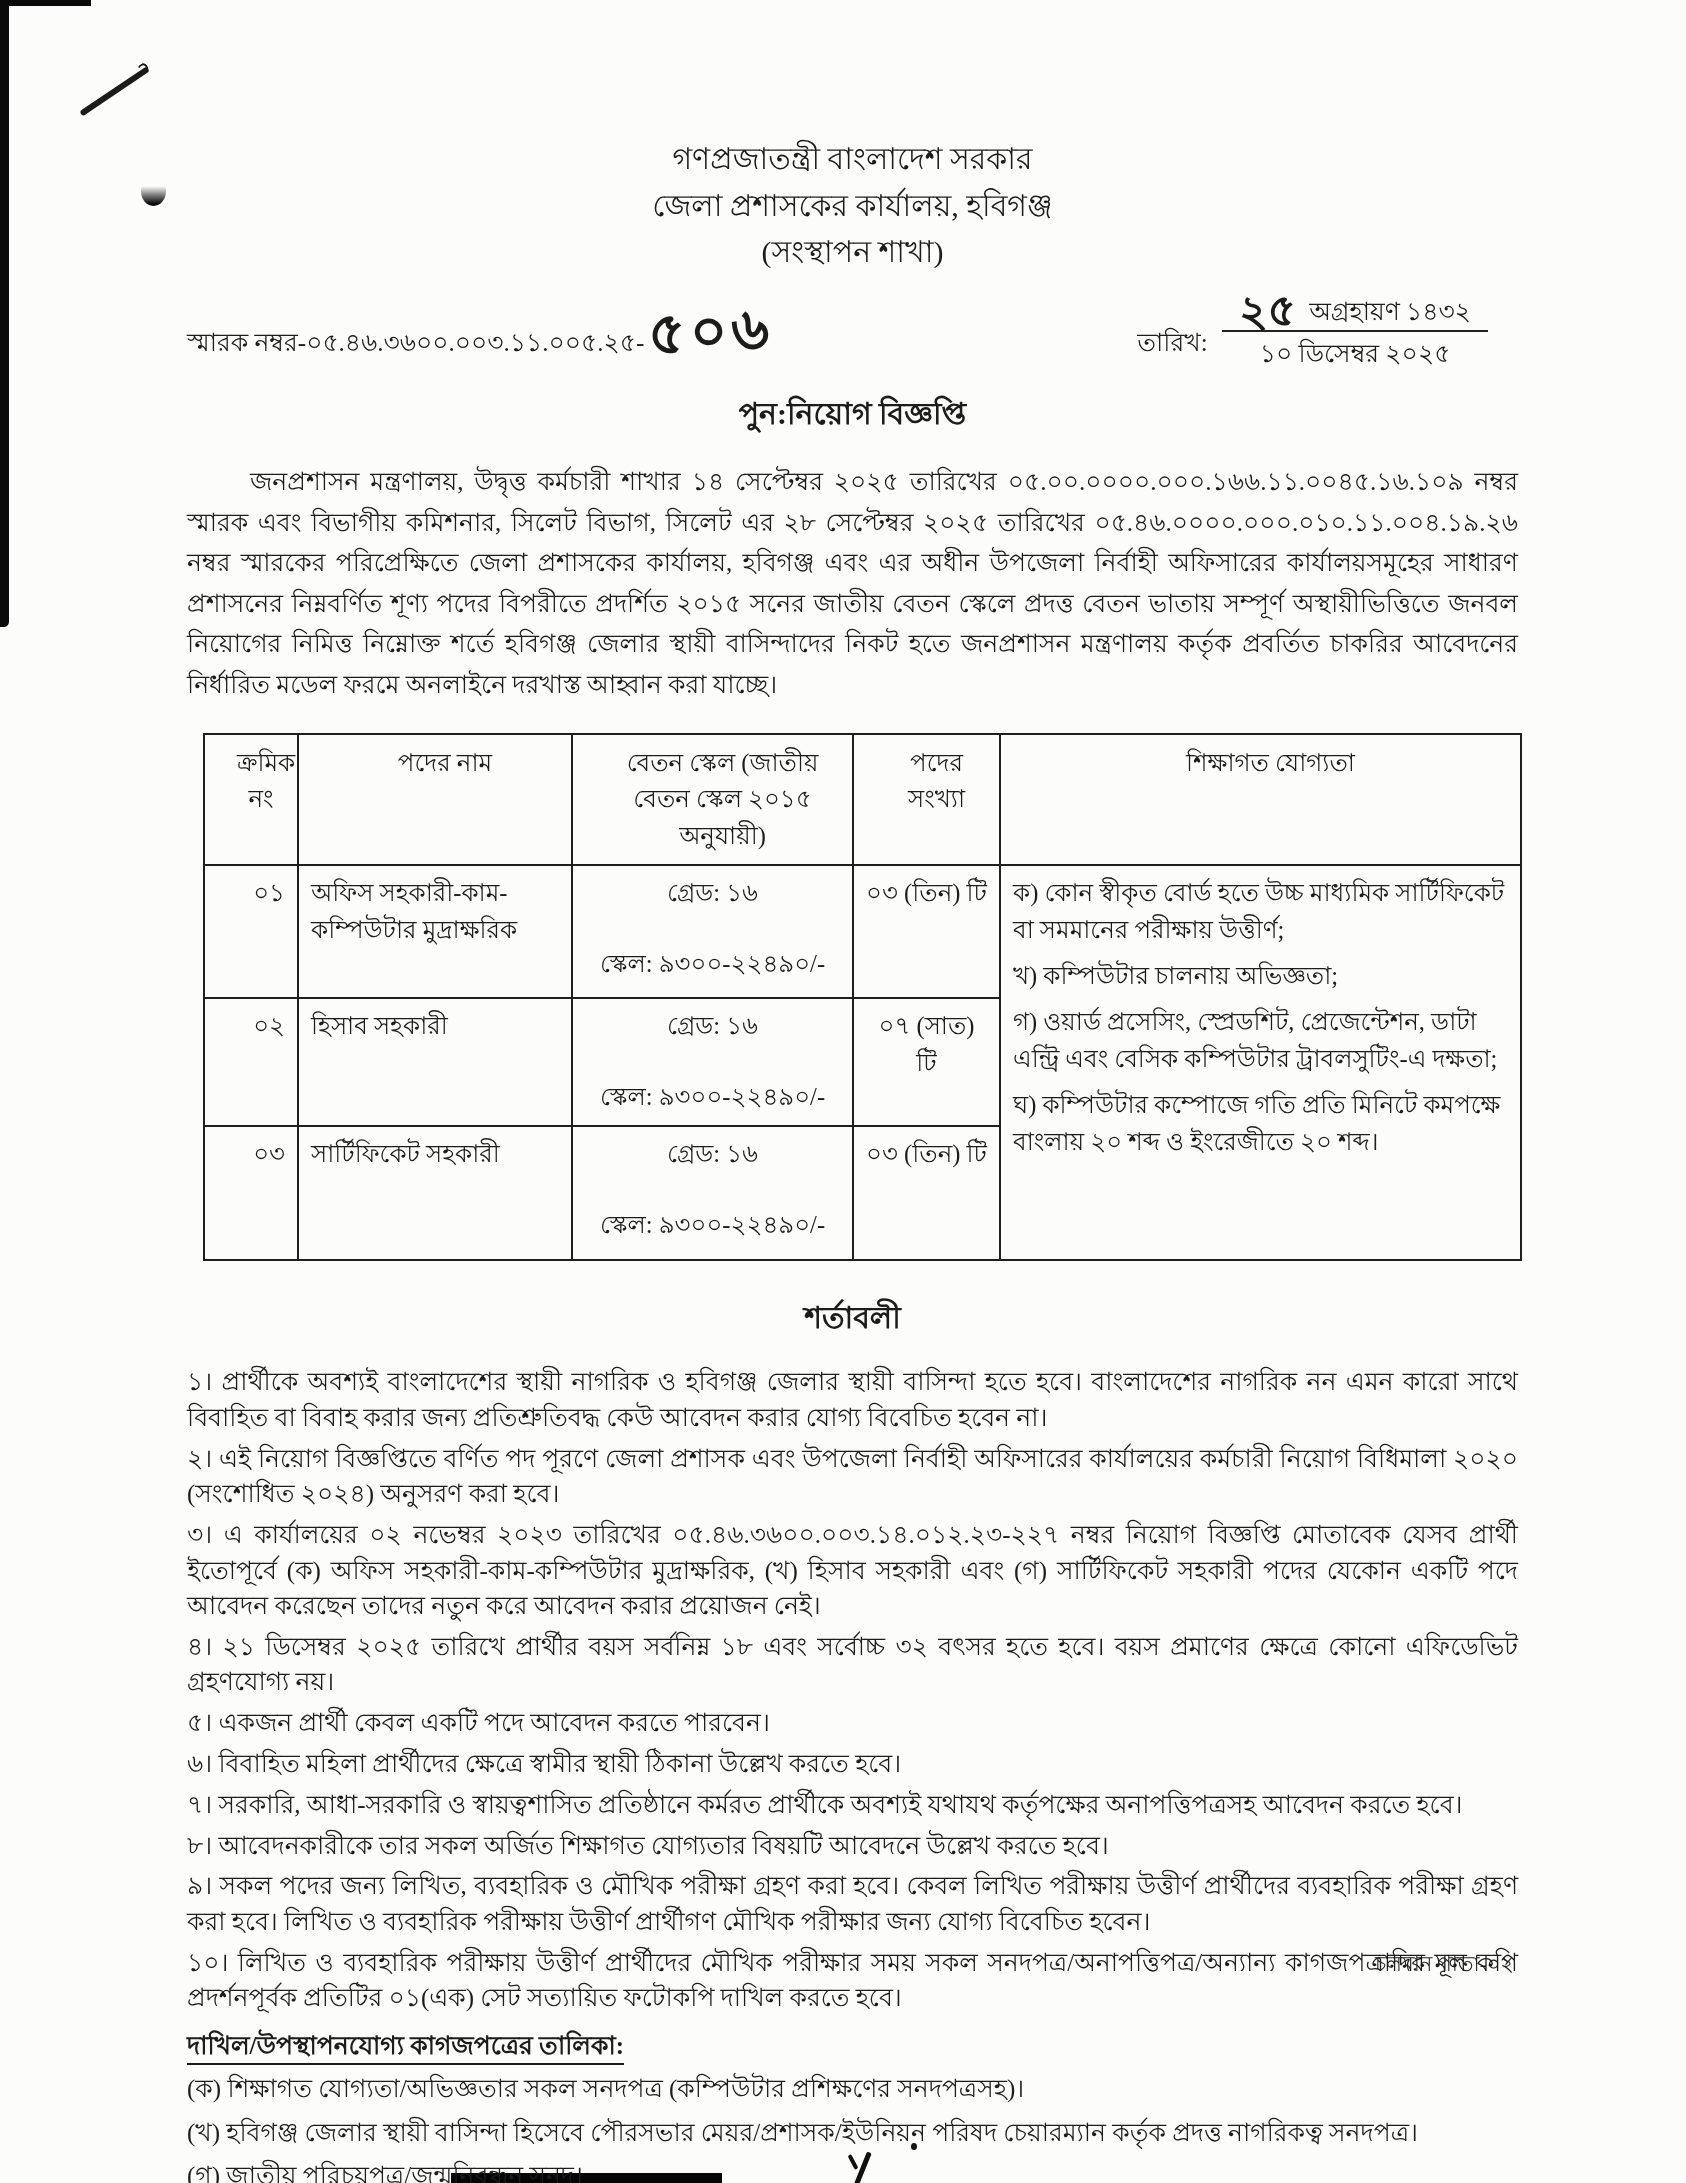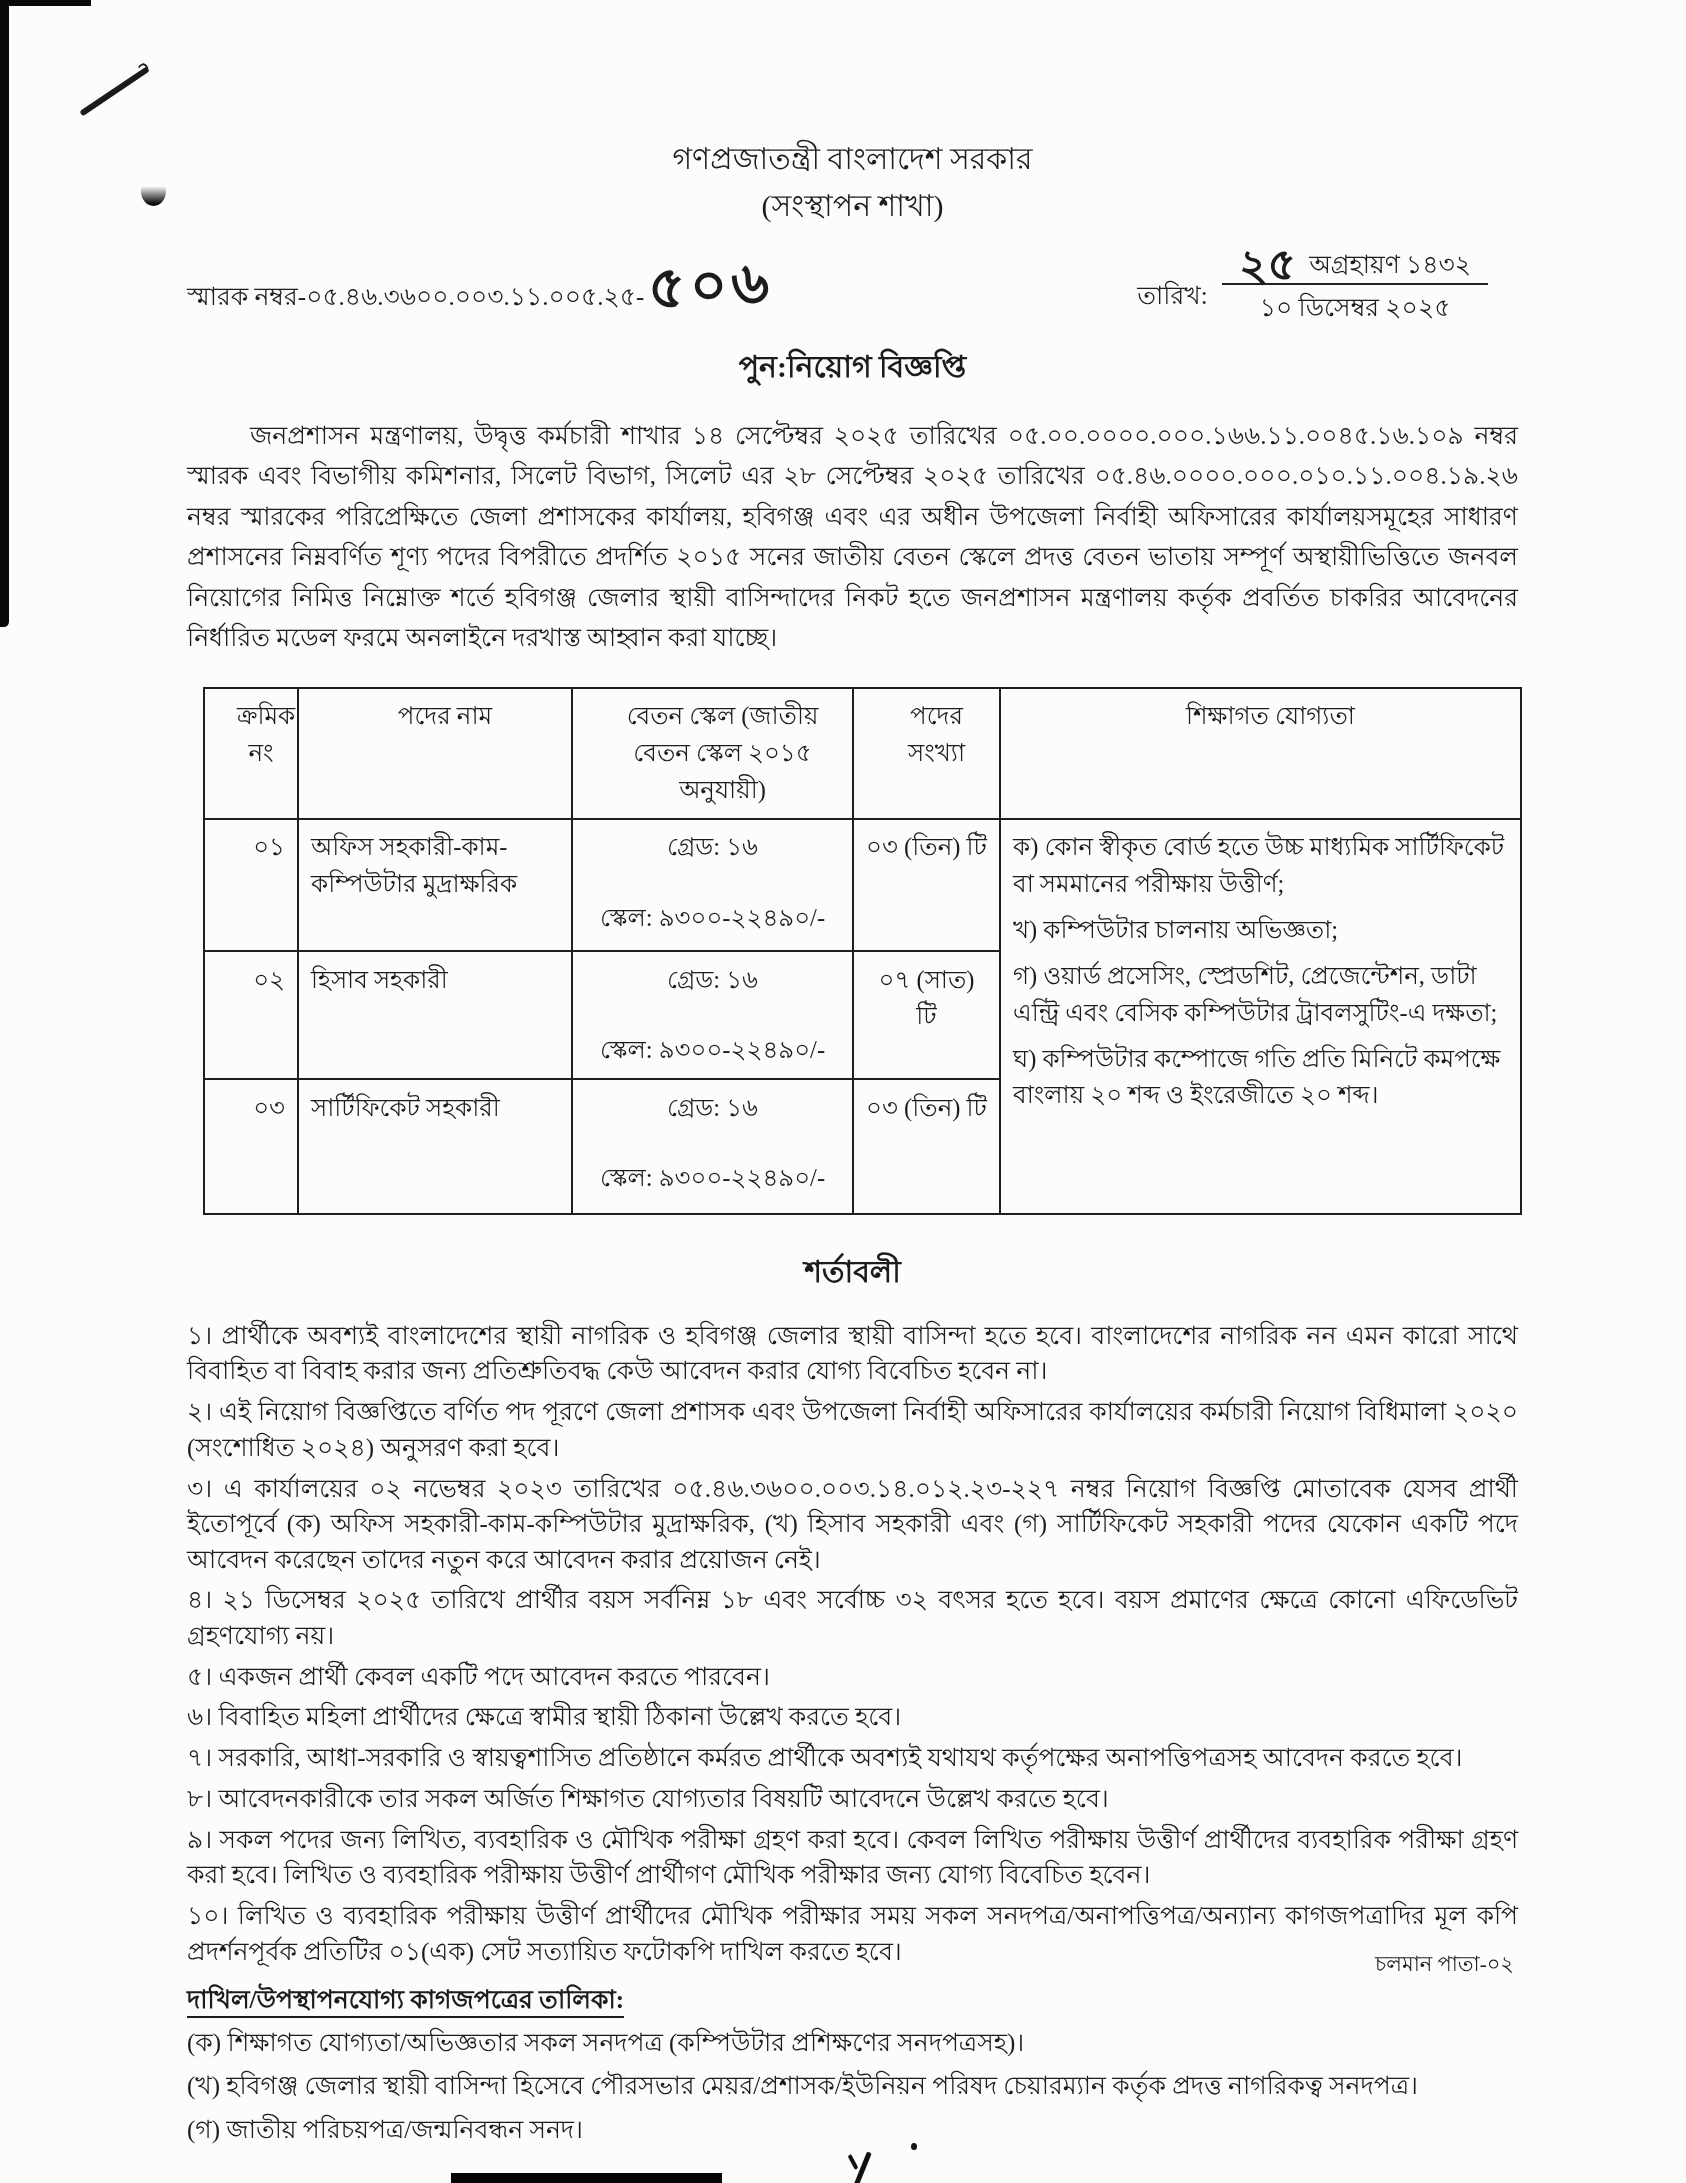--- a/index.html
+++ b/index.html
@@ -76,20 +76,21 @@
   <div class="punch"></div>
   <div class="pen-bottom-a"></div>
   <div class="pen-bottom-b"></div>
   <div class="bottom-bar"></div>
   <div class="dot-1"></div>
 
   <div class="content">
 
     <div class="doc-header">
       <div class="h-line">গণপ্রজাতন্ত্রী বাংলাদেশ সরকার</div>
+      <div class="h-line">জেলা প্রশাসকের কার্যালয়, হবিগঞ্জ</div>
       <div class="h-line">(সংস্থাপন শাখা)</div>
     </div>
 
     <div class="memo-row">
       <div class="memo-left">
         <span>স্মারক নম্বর-০৫.৪৬.৩৬০০.০০৩.১১.০০৫.২৫-</span>
         <span class="hand memo-hand">৫০৬</span>
       </div>
       <div class="date-block">
         <span class="date-label">তারিখ:</span>

